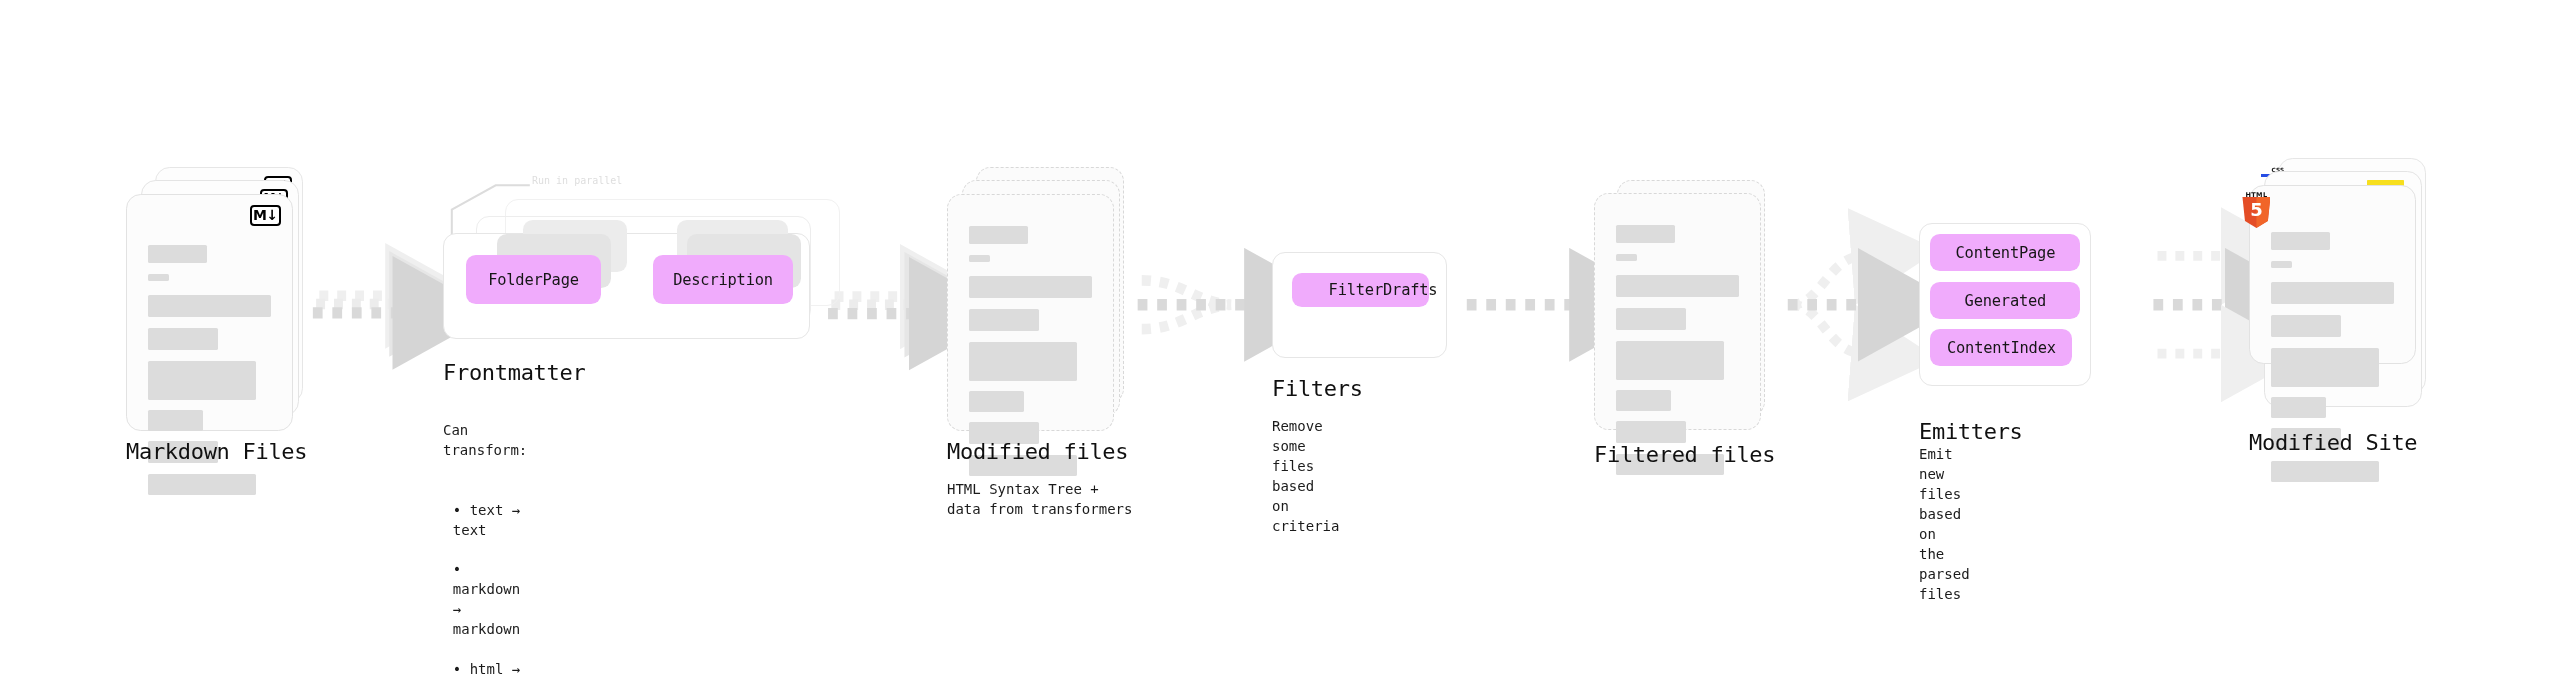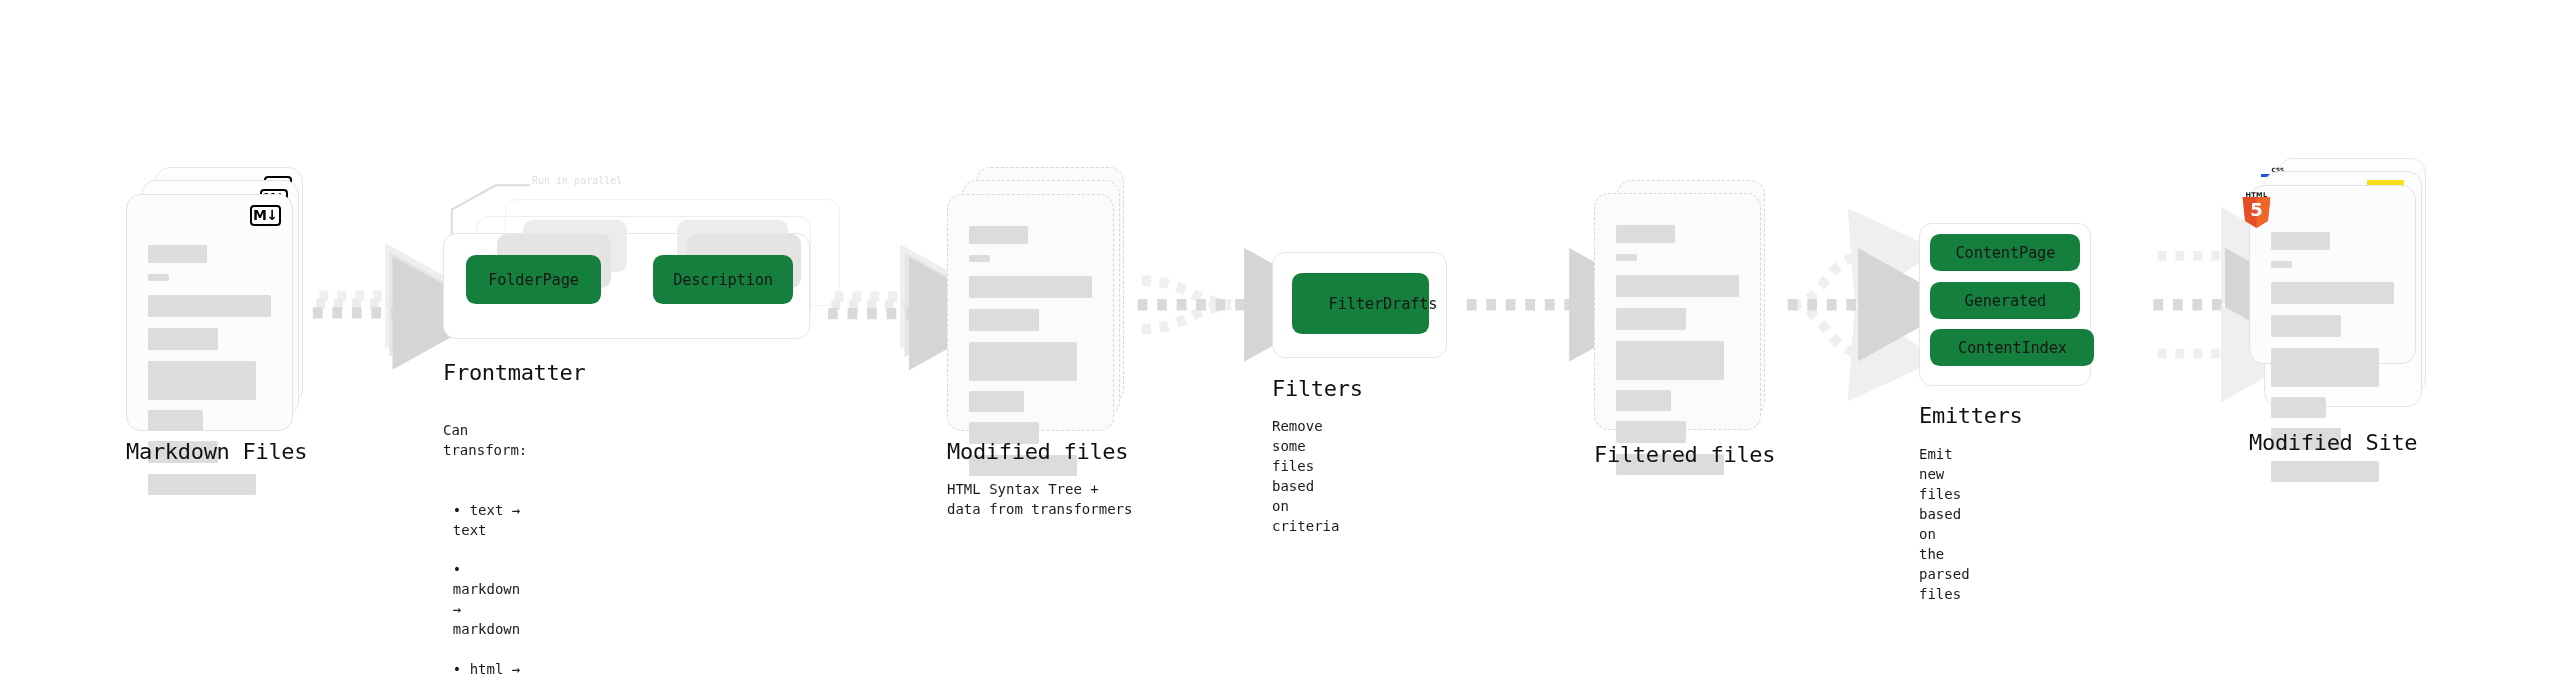--- a/index.html
+++ b/index.html
@@ -143,21 +143,21 @@
     position: absolute;
     border: 1.6px solid #e6e6e6;
     border-radius: 13px;
     background: #ffffff;
   }
   .proc-box.ghost2 { border-color: #f1f1f1; background: transparent; }
   .proc-box.ghost1 { border-color: #ededed; background: transparent; }
 
   .pill {
     position: absolute;
-    background: #15803d;
+    background: #f0abfc;
     border-radius: 9.8px;
     display: flex; align-items: center; justify-content: center;
     font-size: 15.4px;
     color: #161616;
     letter-spacing: -0.2px;
     white-space: nowrap;
   }
   .pill.ghost-a { background: #ececec; color: transparent; }
   .pill.ghost-b { background: #e4e4e4; color: transparent; }
 
@@ -309,21 +309,21 @@
         </div>
       </div>
     </div>
     <div class="node-title" style="position:absolute; left:0; top:272px;">Modified files</div>
     <div class="node-desc" style="position:absolute; left:0; top:302px;">HTML Syntax Tree +
 data from transformers</div>
   </div>
 
   <div class="node" style="left:1272px; top:252px;">
     <div class="proc-box" style="left:0; top:0; width:175px; height:106px;"></div>
-    <div class="pill" style="left:19.5px; top:21px; width:137px; height:61px;padding-left:46px;">FilterDrafts</div>
+    <div class="pill" style="left:19.5px; top:21px; width:137px; height:34px;padding-left:46px;">FilterDrafts</div>
 
     <div class="node-title" style="position:absolute; left:0; top:124px;">Filters</div>
     <div class="node-desc" style="position:absolute; left:0; top:154px;">Remove some files based
 on criteria</div>
   </div>
 
   <div class="node" style="left:1594px; top:180px;">
     <div class="card-stack" style="width:187px; height:260px;">
       <div class="card dashed" style="left:23px; top:0; width:148px; height:236px;"></div>
       <div class="card dashed" style="left:0; top:13px; width:167px; height:237px;">
@@ -340,23 +340,23 @@
       </div>
     </div>
     <div class="node-title" style="position:absolute; left:0; top:262px;">Filtered files</div>
   </div>
 
   <div class="node" style="left:1919px; top:223px;">
     <div class="proc-box" style="left:0; top:0; width:172px; height:163px;"></div>
 
     <div class="pill" style="left:11.4px; top:11.4px; width:150px; height:37px;">ContentPage</div>
     <div class="pill" style="left:11.4px; top:59px; width:150px; height:37px;">Generated</div>
-    <div class="pill" style="left:11.4px; top:106px; width:164px; height:37px;">ContentIndex</div>
-
-    <div class="node-title" style="position:absolute; left:0; top:180px;">Emitters</div>
+    <div class="pill" style="left:11.4px; top:106px; width:142px; height:37px;">ContentIndex</div>
+
+    <div class="node-title" style="position:absolute; left:0; top:196px;">Emitters</div>
     <div class="node-desc" style="position:absolute; left:0; top:211px;">Emit new files based on
 the parsed files</div>
   </div>
 
   <div class="node" style="left:2249px; top:158px;">
     <div class="card-stack" style="width:195px; height:268px;">
 
       <div class="card back2" style="left:29px; top:0; width:148px; height:236px;">
         <div class="badge css-badge" style="right:18px; top:14.6px;">
           <span class="cssword">CSS</span>

